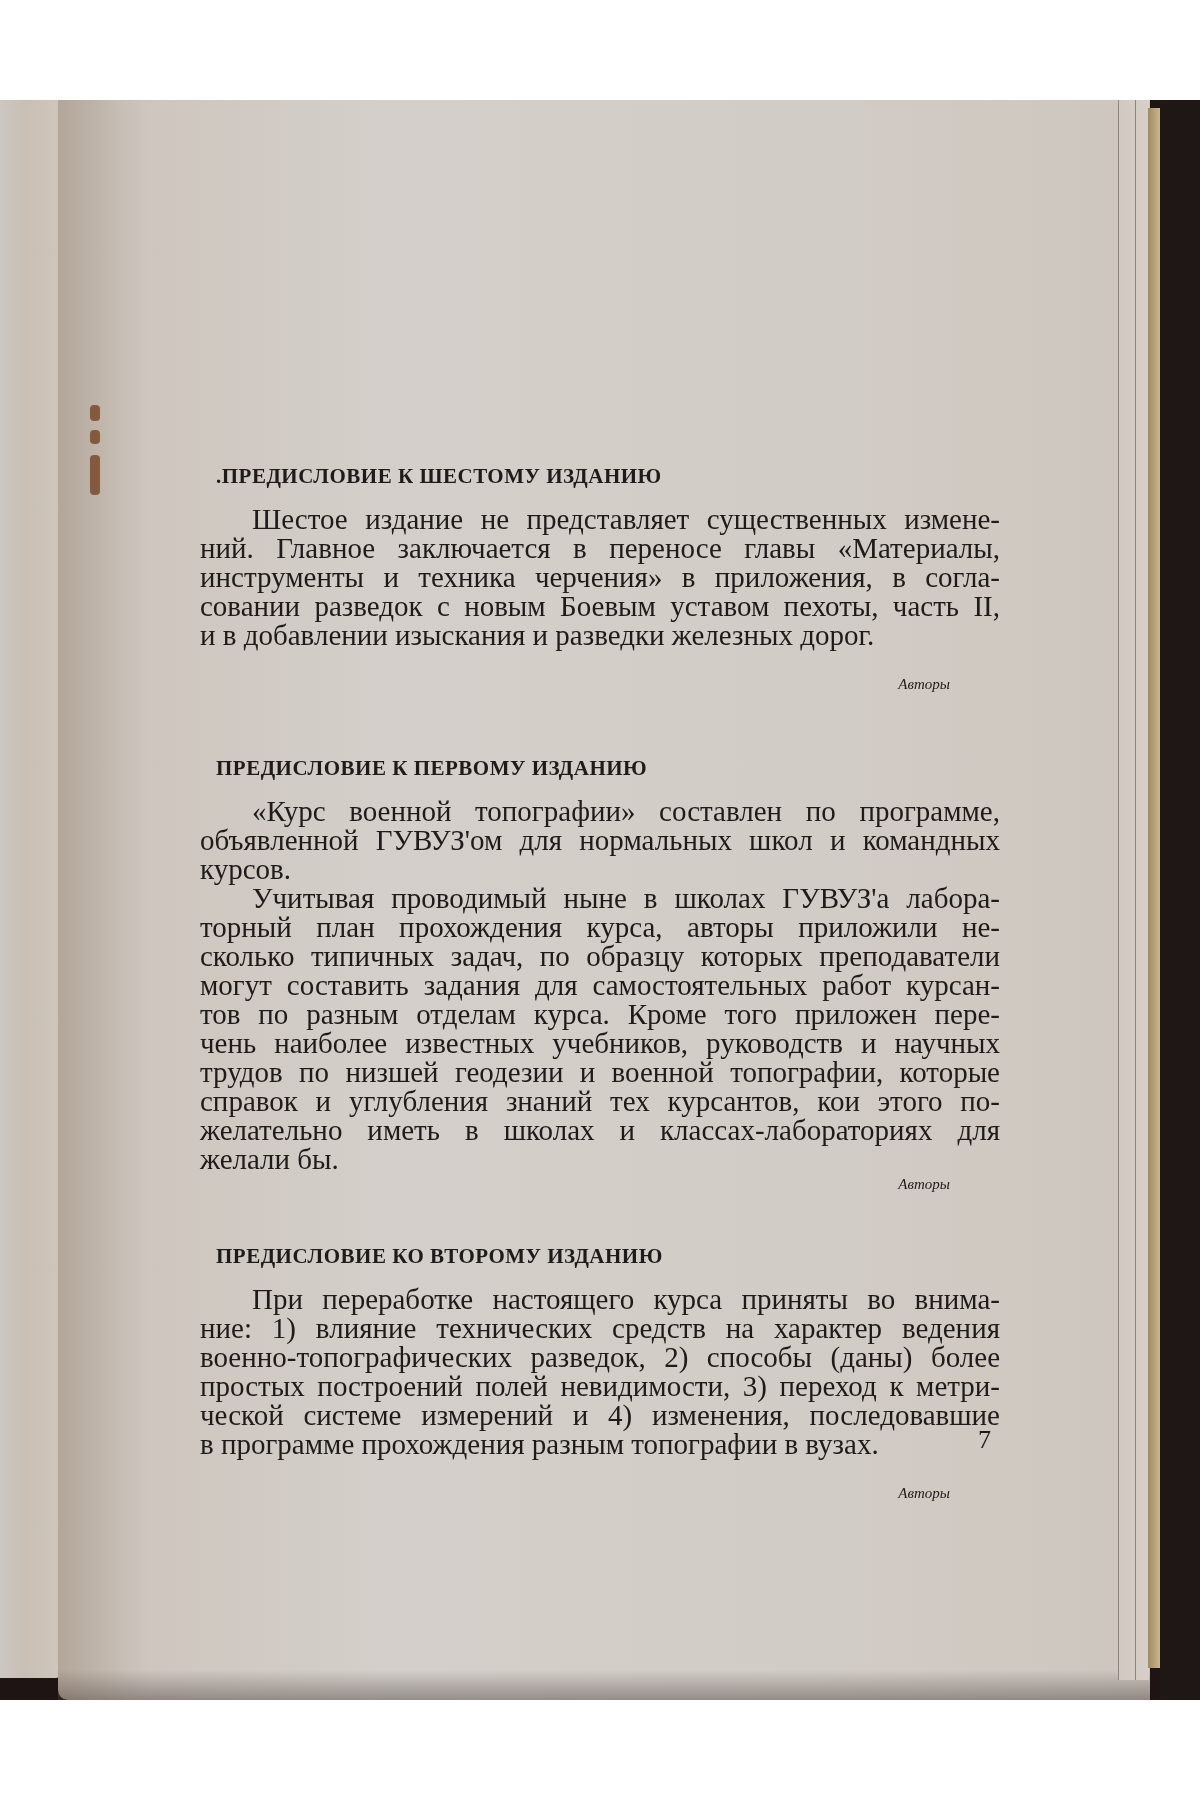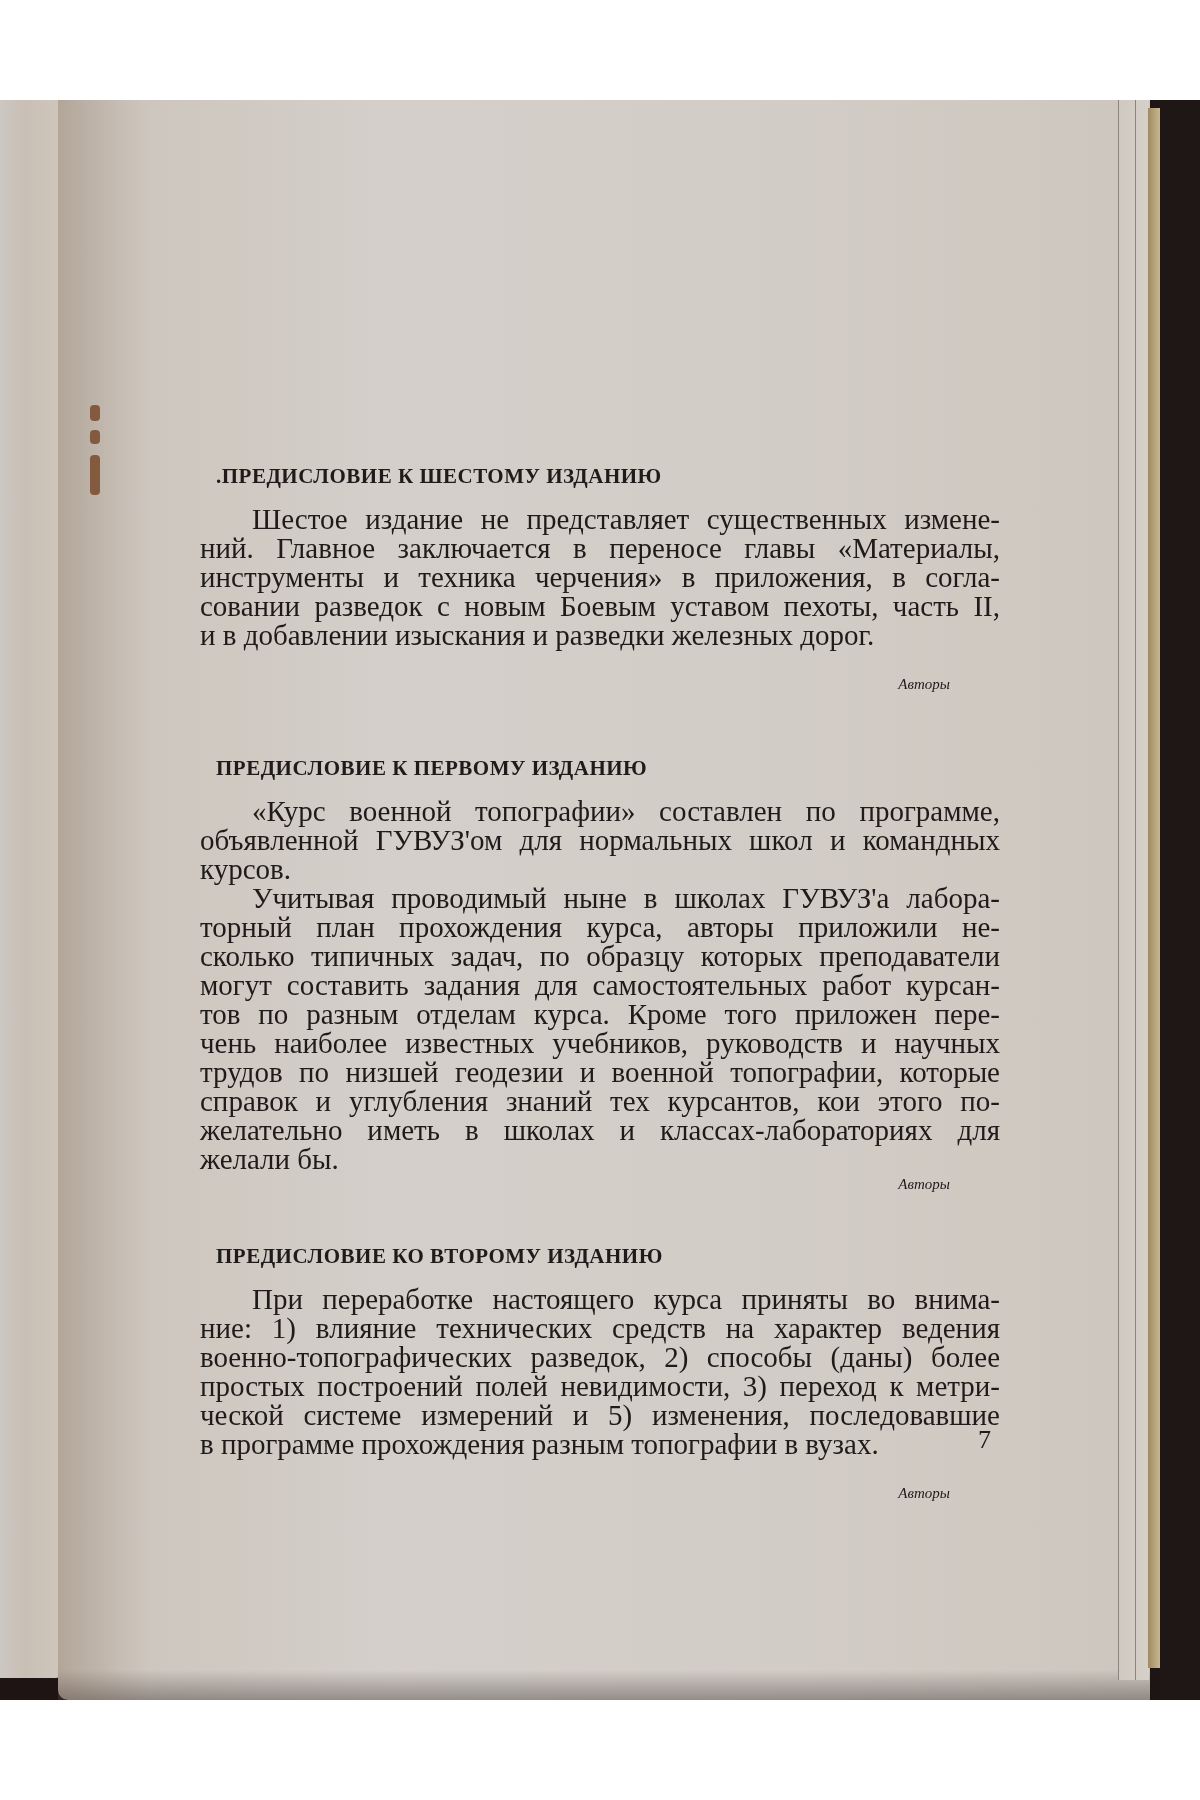--- a/index.html
+++ b/index.html
@@ -83,19 +83,19 @@
   <p class="signature" style="margin-top:2px;">Авторы</p>
 </div>
 
 <div class="text-block" style="top:1228px;">
   <h2 class="heading">ПРЕДИСЛОВИЕ КО ВТОРОМУ ИЗДАНИЮ</h2>
   <p class="para" style="margin-top:14px;">
     <span class="ln first">При переработке настоящего курса приняты во внима-</span>
     <span class="ln">ние: 1) влияние технических средств на характер ведения</span>
     <span class="ln">военно-топографических разведок, 2) способы (даны) более</span>
     <span class="ln">простых построений полей невидимости, 3) переход к метри-</span>
-    <span class="ln">ческой системе измерений и 5) изменения, последовавшие</span>
+    <span class="ln">ческой системе измерений и 4) изменения, последовавшие</span>
     <span class="ln last">в программе прохождения разным топографии в вузах.</span>
   </p>
   <p class="signature" style="margin-top:26px;">Авторы</p>
 </div>
 
 <div class="page-number">7</div>
 
 </body></html>

